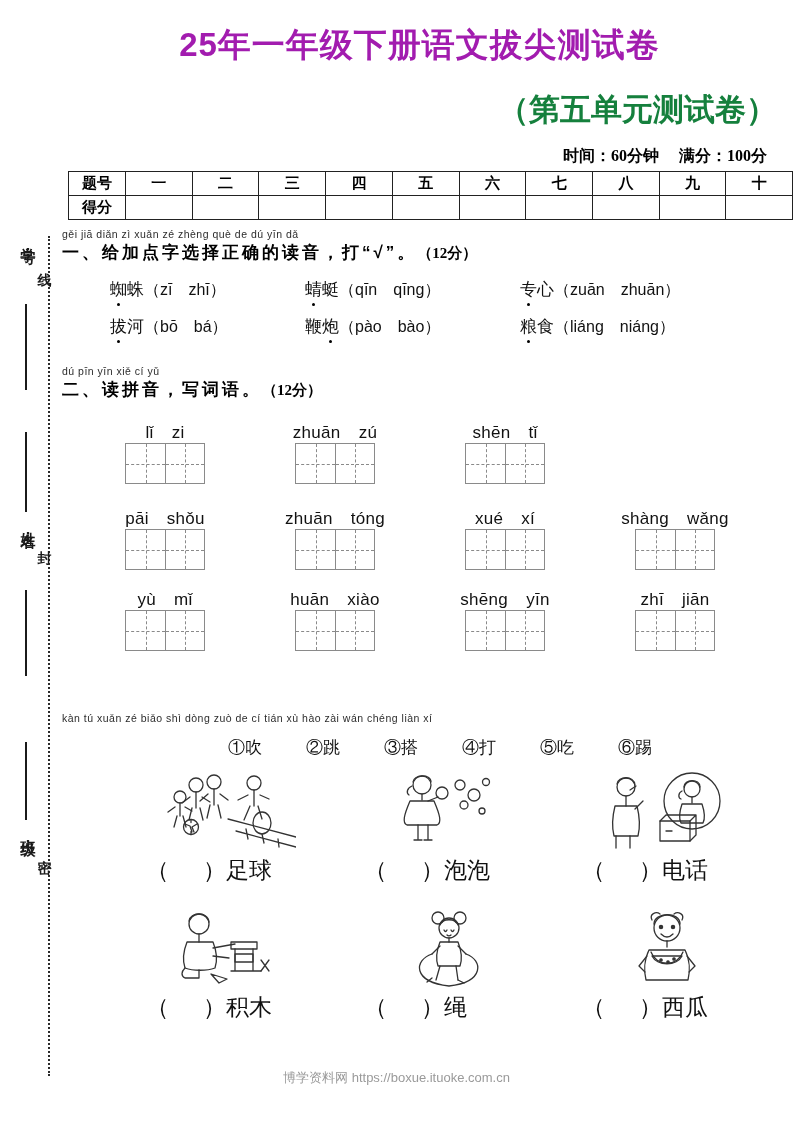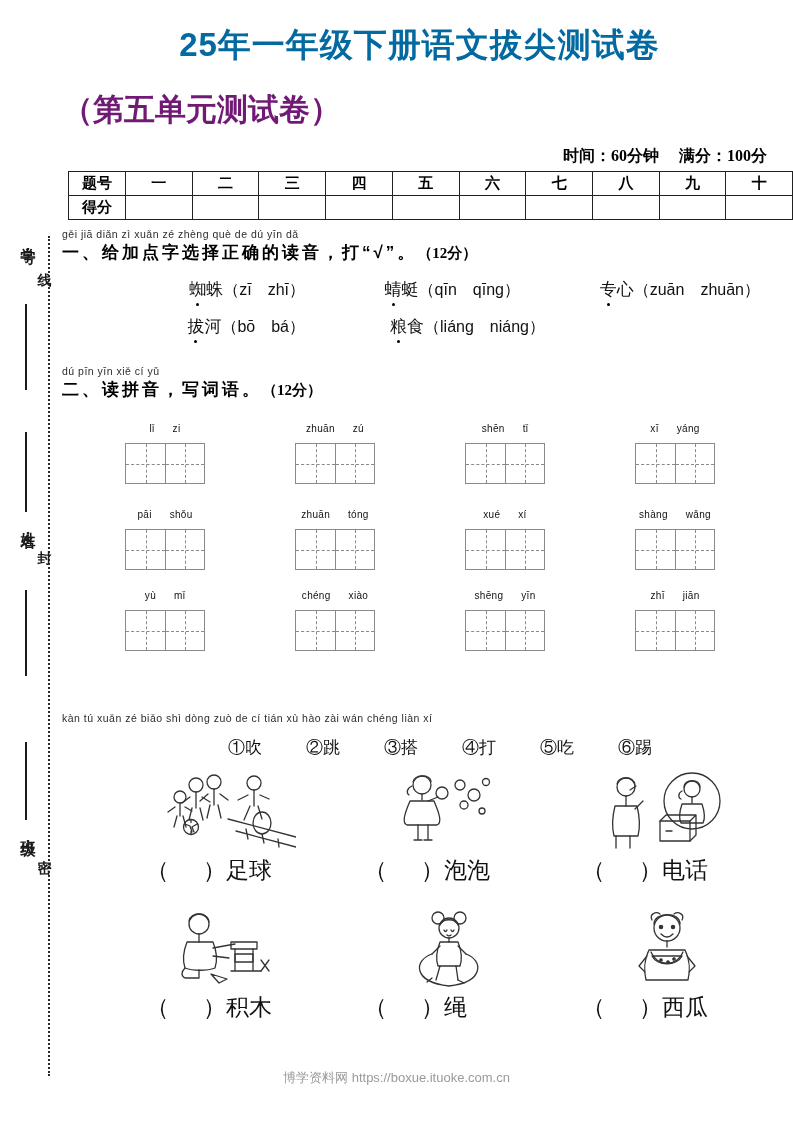--- a/index.html
+++ b/index.html
@@ -59,32 +59,32 @@
   #paper-title {
     position: absolute;
     left: 62px; top: 22px;
     width: 715px;
     text-align: center;
     font-family: "Liberation Sans", "DejaVu Sans", sans-serif;
     font-weight: bold;
     font-size: 33px;
     line-height: 46px;
     letter-spacing: 1px;
-    color: #0369a1;
+    color: #a21caf;
   }
   #paper-subtitle {
     position: absolute;
     left: 62px; top: 88px;
     width: 715px;
-    text-align: left;
+    text-align: right;
     font-family: "Liberation Sans", "DejaVu Sans", sans-serif;
     font-weight: bold;
     font-size: 31px;
     line-height: 44px;
-    color: #701a75;
+    color: #15803d;
   }
   #exam-meta {
     position: absolute;
     right: 26px; top: 146px;
     font-family: "Liberation Serif", "DejaVu Serif", serif;
     font-weight: bold;
     font-size: 16px;
     color: #000;
     white-space: nowrap;
   }
@@ -135,21 +135,20 @@
     letter-spacing: 0;
     font-size: 15px;
     font-family: "Liberation Serif", "DejaVu Serif", serif;
   }
 
   
   .pron-row {
     display: flex;
     margin-top: 14px;
     padding-left: 48px;
-    text-align: right;
   }
   .pron-item {
     font-family: "Liberation Serif", "DejaVu Serif", serif;
     font-size: 17px;
     white-space: nowrap;
     position: relative;
   }
   .pron-item .w { letter-spacing: 0px; }
   .dotchar {
     position: relative;
@@ -176,21 +175,21 @@
     display: flex;
     margin-top: 10px;
     padding-left: 18px;
   }
   .word-cell {
     width: 170px;
     text-align: center;
   }
   .word-pinyin {
     font-family: "Liberation Sans", "DejaVu Sans", sans-serif;
-    font-size: 10px;
+    font-size: 17px;
     color: #111;
     height: 20px;
     letter-spacing: .3px;
     white-space: nowrap;
   }
   .word-pinyin .sp { display: inline-block; width: 18px; }
   .tianzige {
     display: inline-flex;
     border: 1.2px solid #8a8a8a;
     background: #fff;
@@ -332,20 +331,21 @@
   <div class="sec-heading">
     <span>一、</span><span>给加点字选择正确的读音，打“√”。</span><span class="pts">（12分）</span>
   </div>
   <div class="pron-row" id="pron-row-1">
       <div class="pron-item" style="width: 195px;"><span class="w"><span class="dotchar">蜘</span><span>蛛</span></span><span class="opts">（zī<span class="gap"></span>zhī）</span></div>
       <div class="pron-item" style="width: 215px;"><span class="w"><span class="dotchar">蜻</span><span>蜓</span></span><span class="opts">（qīn<span class="gap"></span>qīng）</span></div>
       <div class="pron-item" style="width: 240px;"><span class="w"><span class="dotchar">专</span><span>心</span></span><span class="opts">（zuān<span class="gap"></span>zhuān）</span></div>
     </div>
   <div class="pron-row" id="pron-row-2">
       <div class="pron-item" style="width: 195px;"><span class="w"><span class="dotchar">拔</span><span>河</span></span><span class="opts">（bō<span class="gap"></span>bá）</span></div>
+      <div class="pron-item" style="width: 215px;"><span class="w"><span>鞭</span><span class="dotchar">炮</span></span><span class="opts">（pào<span class="gap"></span>bào）</span></div>
       <div class="pron-item" style="width: 240px;"><span class="w"><span class="dotchar">粮</span><span>食</span></span><span class="opts">（liáng<span class="gap"></span>niáng）</span></div>
     </div>
 </div>
 
 <div class="section" id="section-2" style="top:365px">
   <div class="sec-pinyin-line">dú pīn yīn    xiě cí yǔ</div>
   <div class="sec-heading">
     <span>二、</span><span>读拼音，写词语。</span><span class="pts">（12分）</span>
   </div>
   <div class="word-grid-row" id="word-row-1" style="margin-top:22px">
@@ -354,24 +354,20 @@
           <div class="tz-cell"></div>
         </div></div>
       <div class="word-cell"><div class="word-pinyin"><span>zhuān</span><span class="sp"></span><span>zú</span></div><div class="tianzige">
           <div class="tz-cell"></div>
           <div class="tz-cell"></div>
         </div></div>
       <div class="word-cell"><div class="word-pinyin"><span>shēn</span><span class="sp"></span><span>tǐ</span></div><div class="tianzige">
           <div class="tz-cell"></div>
           <div class="tz-cell"></div>
         </div></div>
-      <div class="word-cell"><div class="word-pinyin"><span>xī</span><span class="sp"></span><span>yáng</span></div><div class="tianzige">
-          <div class="tz-cell"></div>
-          <div class="tz-cell"></div>
-        </div></div>
     </div>
   <div class="word-grid-row" id="word-row-2" style="margin-top:22px">
       <div class="word-cell"><div class="word-pinyin"><span>pāi</span><span class="sp"></span><span>shǒu</span></div><div class="tianzige">
           <div class="tz-cell"></div>
           <div class="tz-cell"></div>
         </div></div>
       <div class="word-cell"><div class="word-pinyin"><span>zhuān</span><span class="sp"></span><span>tóng</span></div><div class="tianzige">
           <div class="tz-cell"></div>
           <div class="tz-cell"></div>
         </div></div>
@@ -382,21 +378,21 @@
       <div class="word-cell"><div class="word-pinyin"><span>shàng</span><span class="sp"></span><span>wǎng</span></div><div class="tianzige">
           <div class="tz-cell"></div>
           <div class="tz-cell"></div>
         </div></div>
     </div>
   <div class="word-grid-row" id="word-row-3" style="margin-top:17px">
       <div class="word-cell"><div class="word-pinyin"><span>yù</span><span class="sp"></span><span>mǐ</span></div><div class="tianzige">
           <div class="tz-cell"></div>
           <div class="tz-cell"></div>
         </div></div>
-      <div class="word-cell"><div class="word-pinyin"><span>chéng</span><span class="sp"></span><span>xiào</span></div><div class="tianzige">
+      <div class="word-cell"><div class="word-pinyin"><span>huān</span><span class="sp"></span><span>xiào</span></div><div class="tianzige">
           <div class="tz-cell"></div>
           <div class="tz-cell"></div>
         </div></div>
       <div class="word-cell"><div class="word-pinyin"><span>shēng</span><span class="sp"></span><span>yīn</span></div><div class="tianzige">
           <div class="tz-cell"></div>
           <div class="tz-cell"></div>
         </div></div>
       <div class="word-cell"><div class="word-pinyin"><span>zhī</span><span class="sp"></span><span>jiān</span></div><div class="tianzige">
           <div class="tz-cell"></div>
           <div class="tz-cell"></div>

